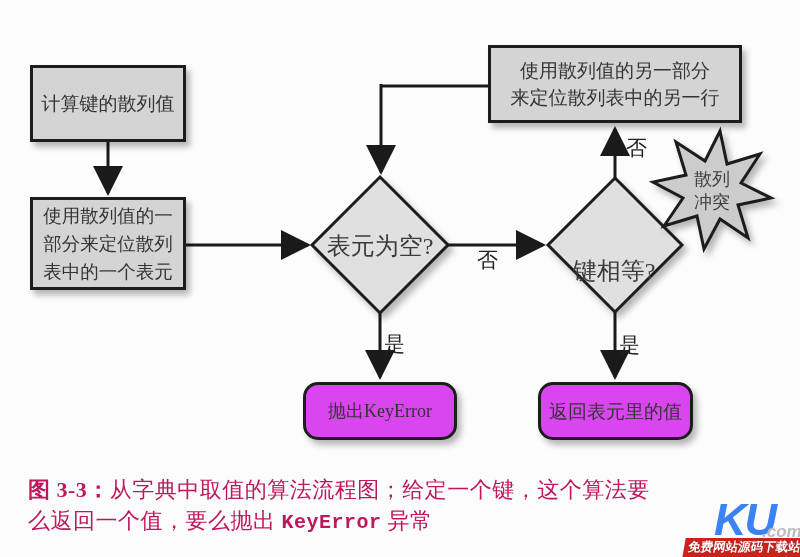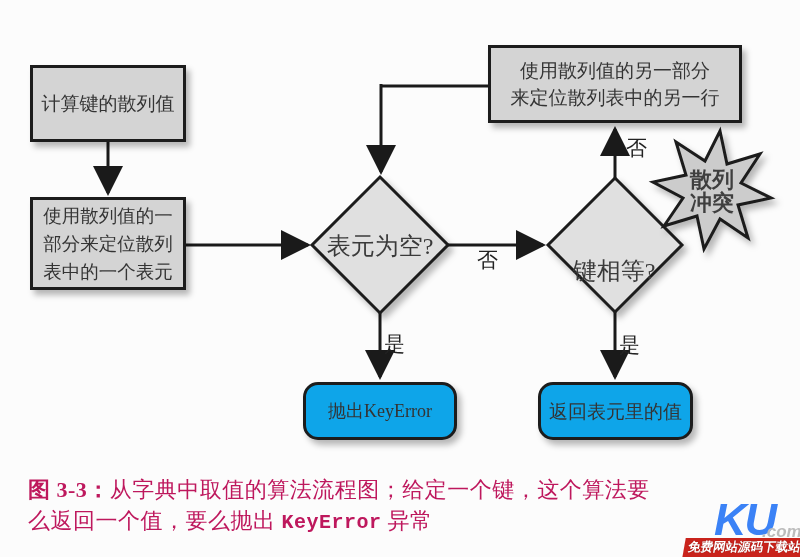--- a/index.html
+++ b/index.html
@@ -11,30 +11,30 @@
   .stage{position:absolute;left:0;top:0;width:800px;height:557px;}
   svg.wires{position:absolute;left:0;top:0;width:800px;height:557px;z-index:1;}
 
   .node{
     position:absolute;z-index:2;box-sizing:border-box;
     background:#d4d4d4;border:3px solid #1c1c1c;
     display:flex;align-items:center;justify-content:center;text-align:center;
     color:#343434;font-size:19px;line-height:27px;
     box-shadow:4px 5px 6px rgba(0,0,0,0.28);
   }
-  .node.round{border-radius:15px;background:#0ea5e9;border-width:3px;}
+  .node.round{border-radius:15px;background:#d946ef;border-width:3px;}
   .dlabel{
     position:absolute;z-index:3;color:#3a3a3a;font-size:24px;text-align:center;
     transform:translate(-50%,-50%);white-space:nowrap;
   }
   .elabel{
     position:absolute;z-index:3;color:#222;font-size:21px;white-space:nowrap;
   }
   .starlabel{
-    position:absolute;z-index:4;color:#3f3f3f;font-size:22px;font-weight:bold;
+    position:absolute;z-index:4;color:#3f3f3f;font-size:18px;font-weight:normal;
     line-height:23px;text-align:right;transform:translate(-50%,-50%);
   }
   .caption{
     position:absolute;left:28px;top:474px;width:760px;z-index:2;
     color:#be185d;font-size:22px;line-height:31px;letter-spacing:0.5px;
   }
   .caption b{font-weight:bold;}
   .caption .code{font-family:"Liberation Mono","DejaVu Sans Mono",monospace;font-weight:bold;font-size:20px;}
   .watermark{
     position:absolute;left:624px;top:492px;width:176px;height:65px;z-index:5;

